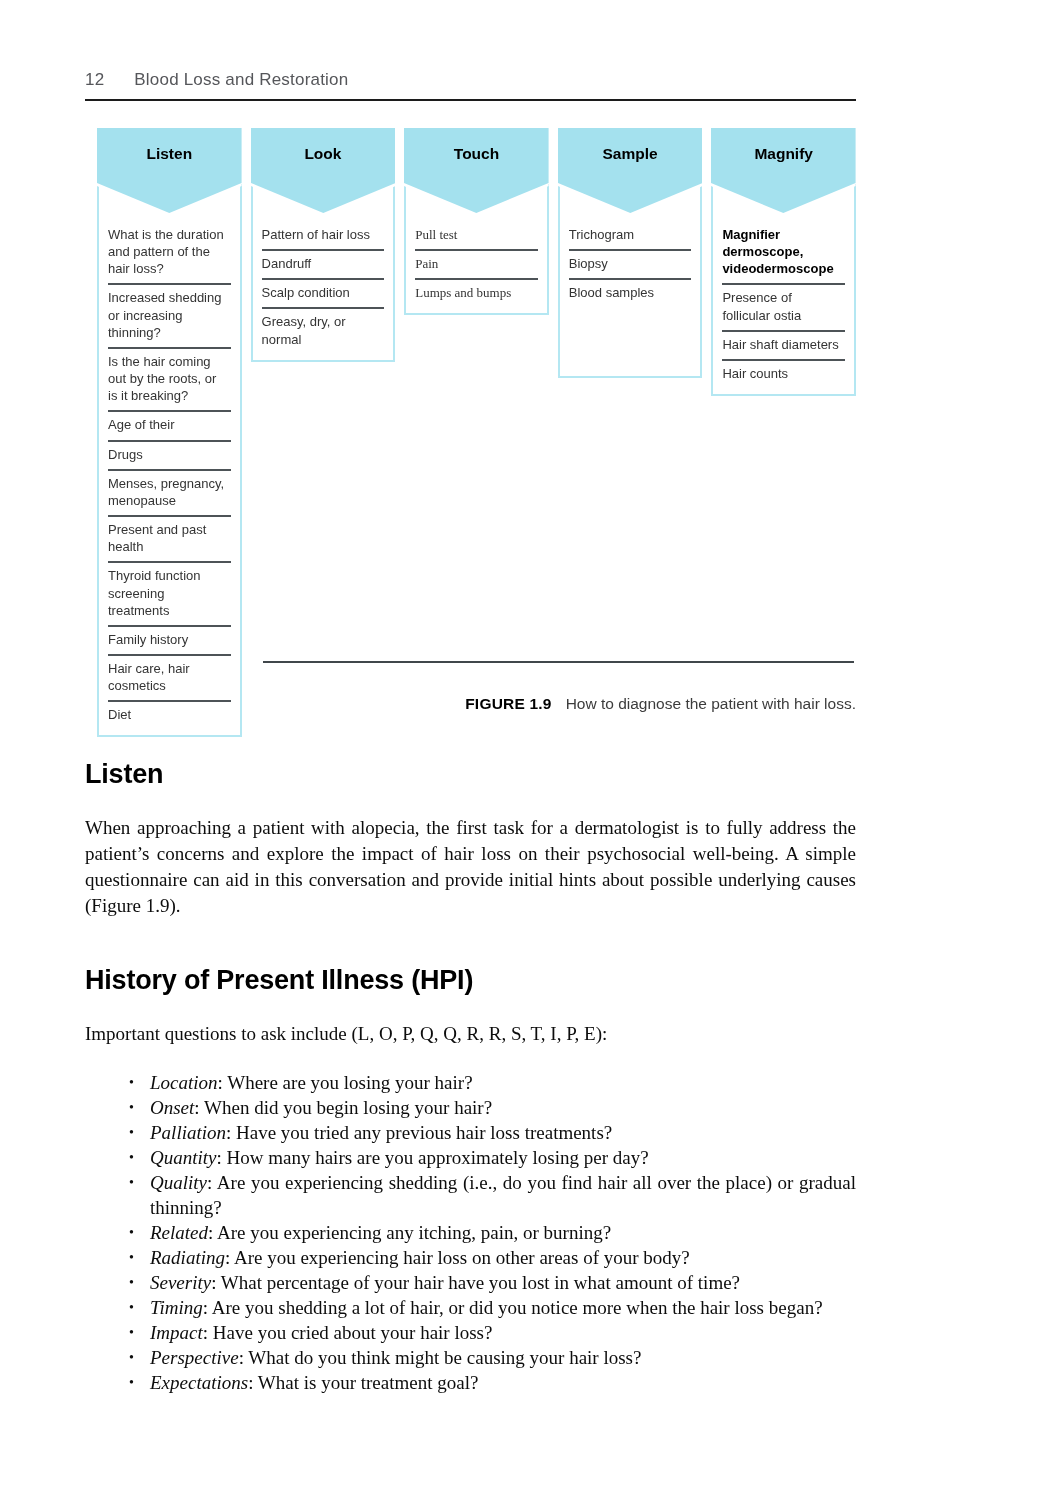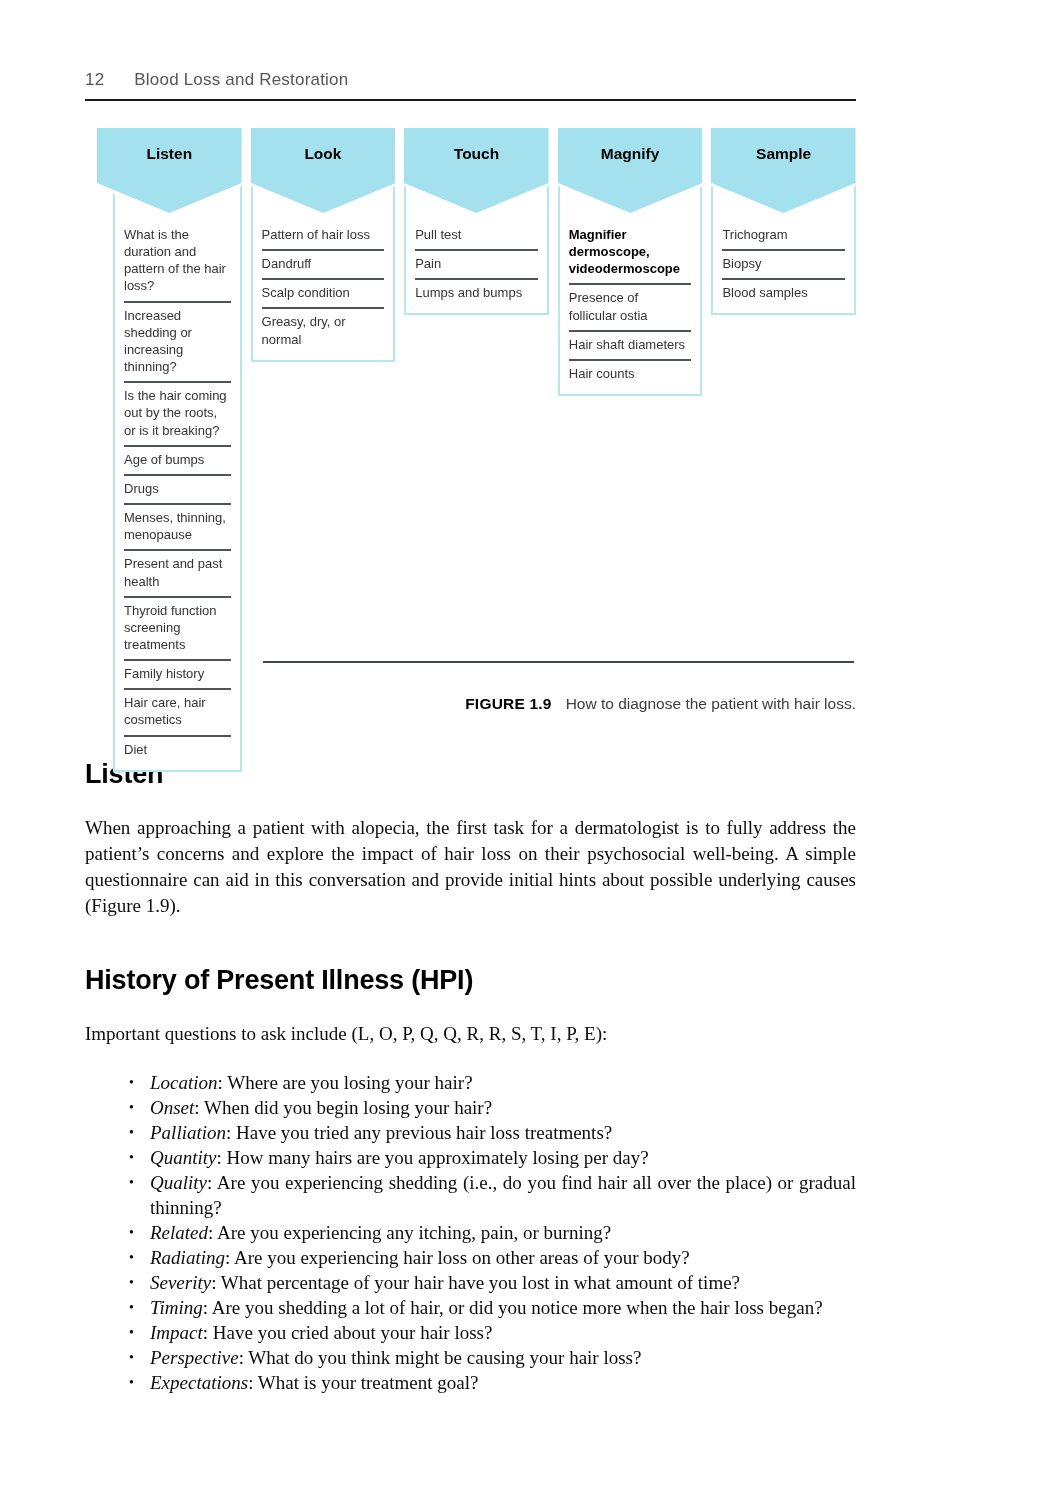--- a/index.html
+++ b/index.html
@@ -35,23 +35,23 @@
     position: absolute; top: 17px; left: 0; right: 0;
     text-align: center; font-weight: bold; font-size: 15.5px; color: #000;
   }
   .box {
     position: relative; z-index: 1;
     margin-top: -36px;
     background: #fff;
     border: 2px solid #b4e7f2;
     padding: 36px 7px 6px 9px;
   }
-  .col:nth-child(1) .box { min-height: 478px; margin-left: 16px; }
+  .col:nth-child(1) .box { min-height: 478px; }
   .col:nth-child(2) .box { min-height: 146px; }
-  .col:nth-child(3) .box { min-height: 123px; }
+  .col:nth-child(3) .box { min-height: 123px; font-family: Liberation Serif, serif; }
   .col:nth-child(4) .box { min-height: 194px; }
   .col:nth-child(5) .box { min-height: 118px; }
   .fig-item {
     font-size: 13px; line-height: 1.32; color: #343434;
     padding: 4px 2px 6px 0;
     border-bottom: 2px solid #4d5357;
     margin-right: 2px;
   }
   .fig-item:last-child { border-bottom: none; }
   .fig-item.bold { font-weight: bold; color: #000; }
@@ -105,23 +105,23 @@
             <svg viewBox="0 0 164 92" preserveAspectRatio="none">
               <polygon points="0,0 164,0 164,58 82,91 0,58" fill="#ffffff"></polygon>
               <polygon points="0,0 164,0 164,55 82,85 0,55" fill="#a4e1ee"></polygon>
             </svg>
             <span class="banner-title">Listen</span>
           </div>
           <div class="box">
             <div class="fig-item">What is the duration and pattern of the hair loss?</div>
             <div class="fig-item">Increased shedding or increasing thinning?</div>
             <div class="fig-item">Is the hair coming out by the roots, or is it breaking?</div>
-            <div class="fig-item">Age of bumps</div>
+            <div class="fig-item">Age of their</div>
             <div class="fig-item">Drugs</div>
-            <div class="fig-item">Menses, thinning, menopause</div>
+            <div class="fig-item">Menses, pregnancy, menopause</div>
             <div class="fig-item">Present and past health</div>
             <div class="fig-item">Thyroid function screening treatments</div>
             <div class="fig-item">Family history</div>
             <div class="fig-item">Hair care, hair cosmetics</div>
             <div class="fig-item">Diet</div>
           </div>
         </div>
         <div class="col">
           <div class="banner">
             <svg viewBox="0 0 164 92" preserveAspectRatio="none">
@@ -150,41 +150,41 @@
             <div class="fig-item">Pain</div>
             <div class="fig-item">Lumps and bumps</div>
           </div>
         </div>
         <div class="col">
           <div class="banner">
             <svg viewBox="0 0 164 92" preserveAspectRatio="none">
               <polygon points="0,0 164,0 164,58 82,91 0,58" fill="#ffffff"></polygon>
               <polygon points="0,0 164,0 164,55 82,85 0,55" fill="#a4e1ee"></polygon>
             </svg>
+            <span class="banner-title">Sample</span>
+          </div>
+          <div class="box">
+            <div class="fig-item">Trichogram</div>
+            <div class="fig-item">Biopsy</div>
+            <div class="fig-item">Blood samples</div>
+          </div>
+        </div>
+        <div class="col">
+          <div class="banner">
+            <svg viewBox="0 0 164 92" preserveAspectRatio="none">
+              <polygon points="0,0 164,0 164,58 82,91 0,58" fill="#ffffff"></polygon>
+              <polygon points="0,0 164,0 164,55 82,85 0,55" fill="#a4e1ee"></polygon>
+            </svg>
             <span class="banner-title">Magnify</span>
           </div>
           <div class="box">
             <div class="fig-item bold">Magnifier dermoscope, videodermoscope</div>
             <div class="fig-item">Presence of follicular ostia</div>
             <div class="fig-item">Hair shaft diameters</div>
             <div class="fig-item">Hair counts</div>
-          </div>
-        </div>
-        <div class="col">
-          <div class="banner">
-            <svg viewBox="0 0 164 92" preserveAspectRatio="none">
-              <polygon points="0,0 164,0 164,58 82,91 0,58" fill="#ffffff"></polygon>
-              <polygon points="0,0 164,0 164,55 82,85 0,55" fill="#a4e1ee"></polygon>
-            </svg>
-            <span class="banner-title">Sample</span>
-          </div>
-          <div class="box">
-            <div class="fig-item">Trichogram</div>
-            <div class="fig-item">Biopsy</div>
-            <div class="fig-item">Blood samples</div>
           </div>
         </div>
         <div class="fig-baseline"></div>
     </div>
     <p class="caption">
       <span class="cap-label">FIGURE 1.9</span><span>How to diagnose the patient with hair loss.</span>
     </p>
   </div>
 
   <h2 class="section-heading">Listen</h2>

